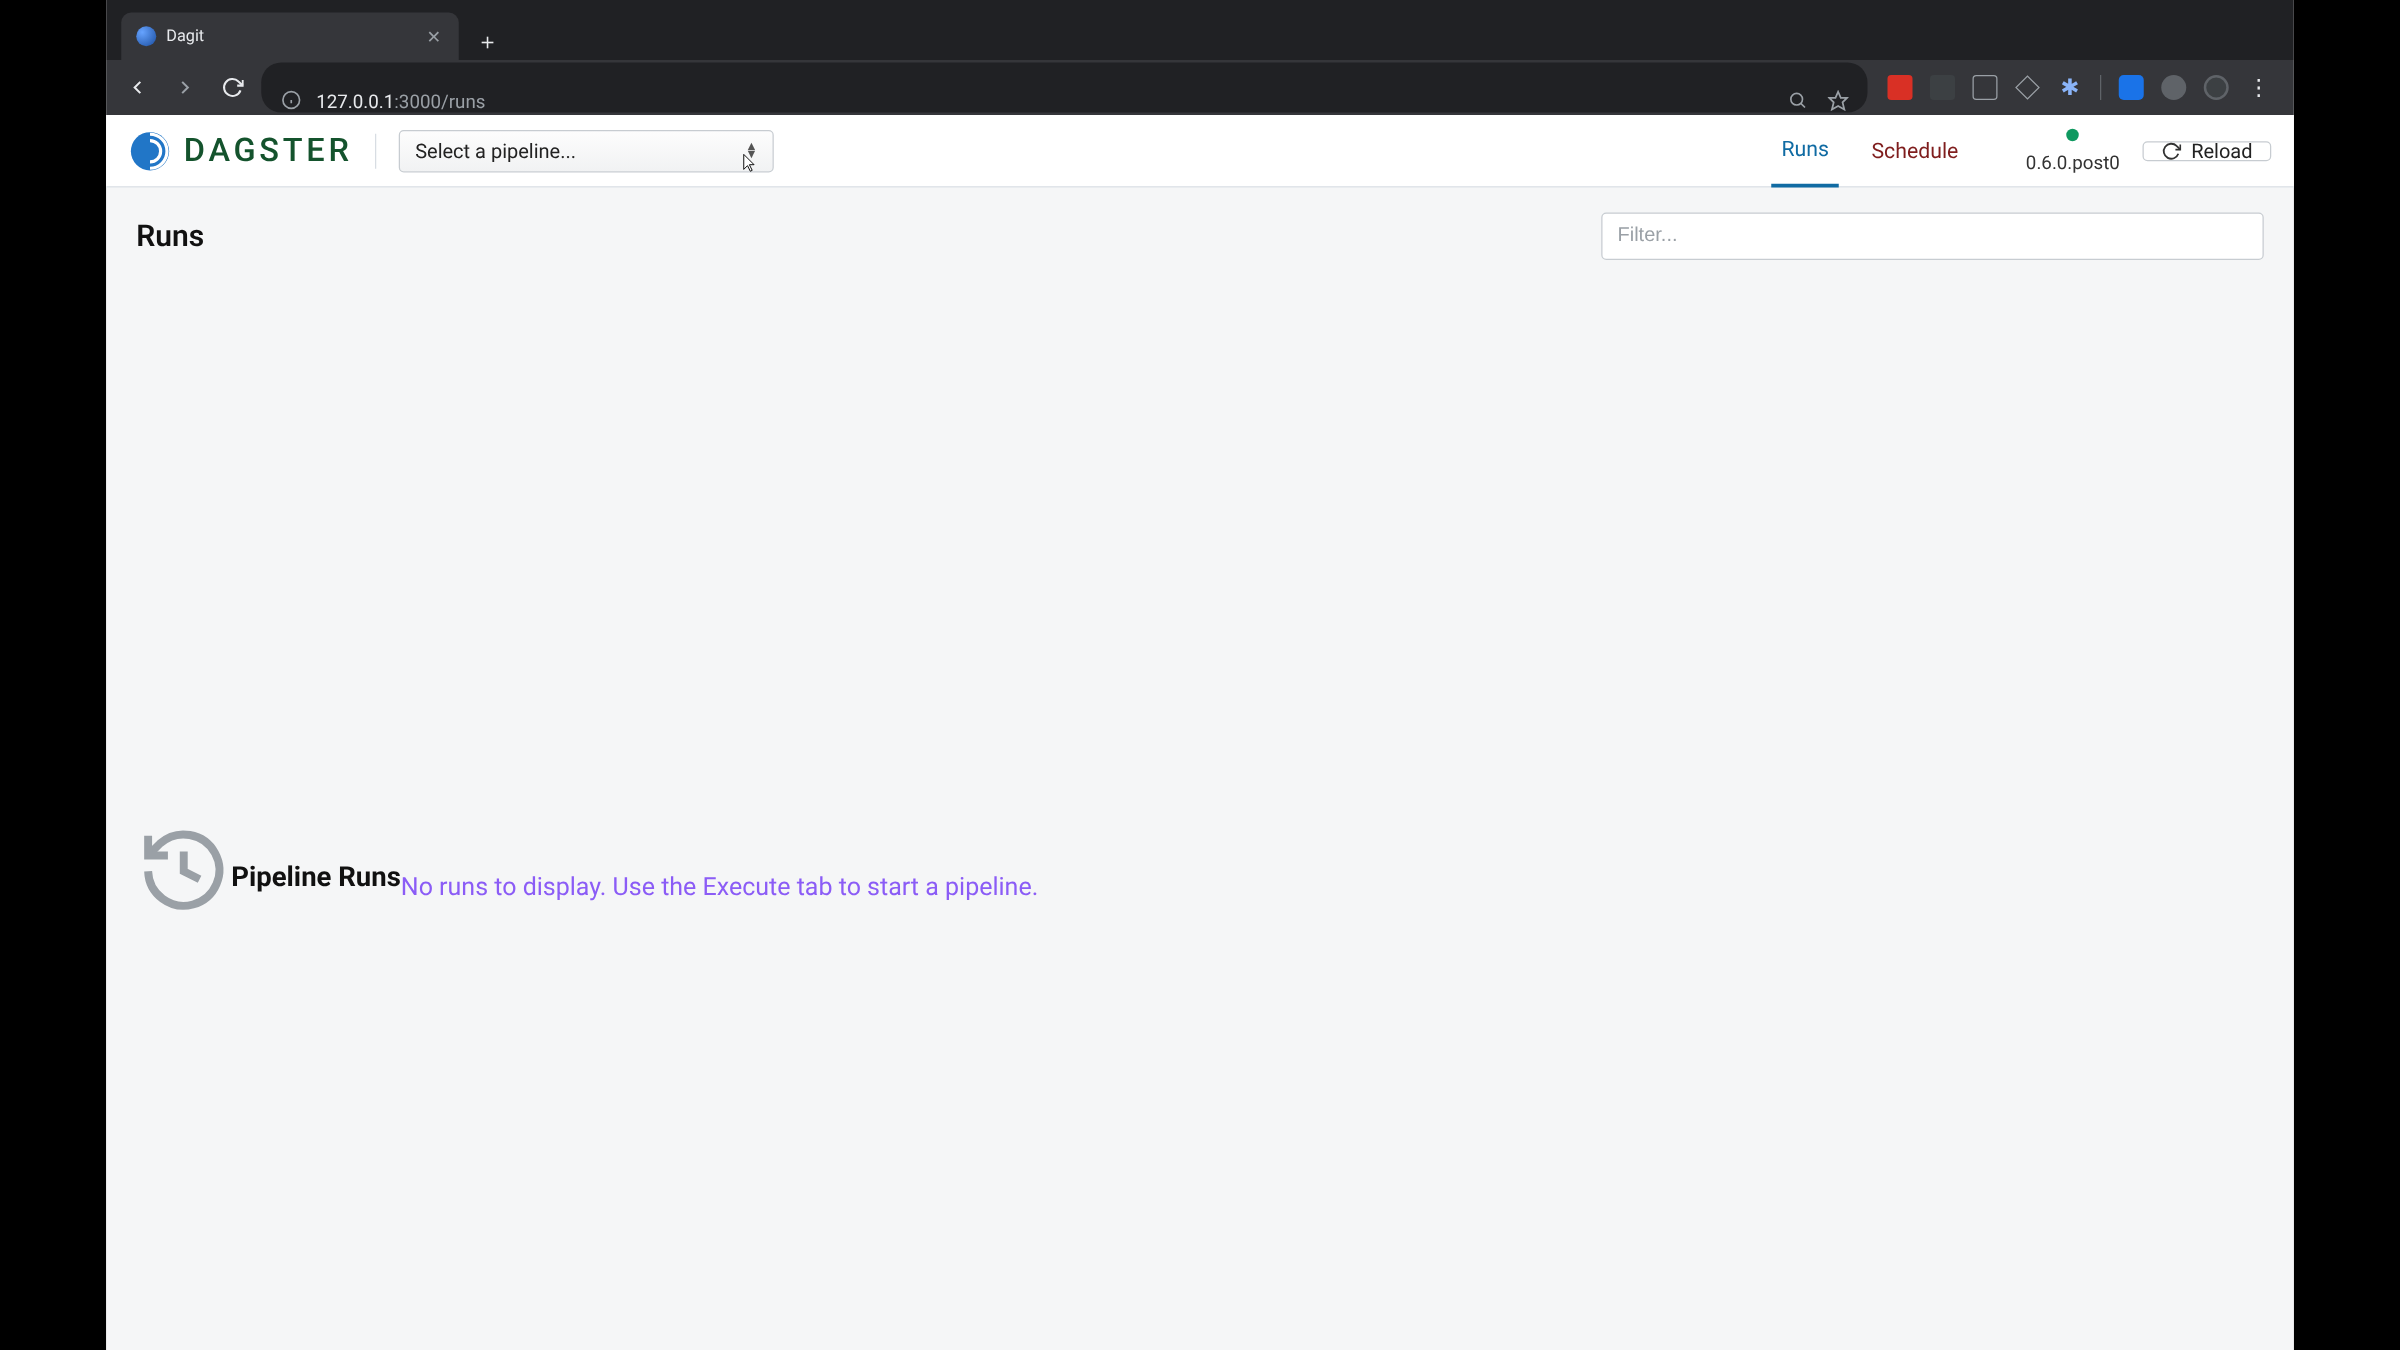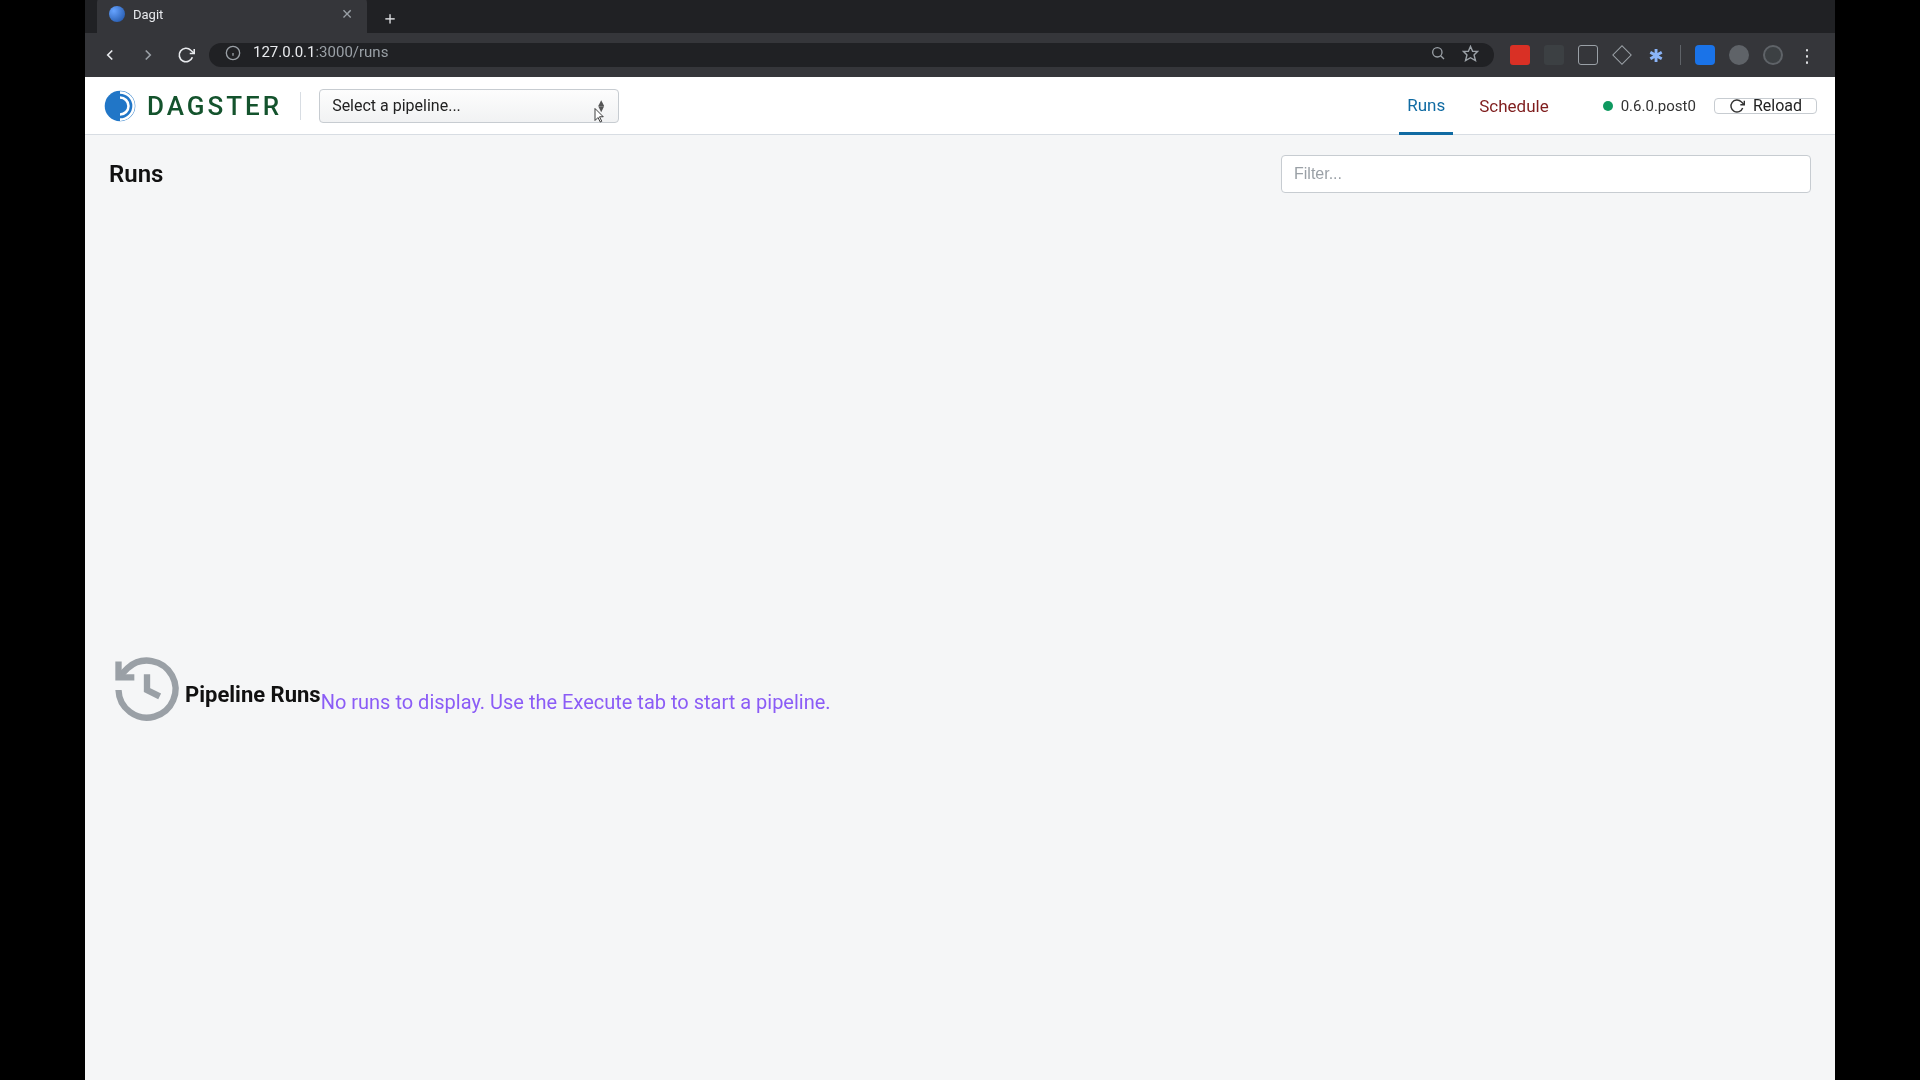--- a/index.html
+++ b/index.html
@@ -21,21 +21,21 @@
     width: 1750px;
     height: 1080px;
     background: #fff;
     display: flex;
     flex-direction: column;
     position: relative;
   }
 
   
   .tab-bar {
-    height: 33px;
+    height: 48px;
     background: #202124;
     display: flex;
     align-items: flex-end;
     padding-left: 12px;
   }
   .tab {
     height: 38px;
     width: 270px;
     background: #35363a;
     border-radius: 8px 8px 0 0;
@@ -76,25 +76,25 @@
   .nav-btn {
     width: 30px; height: 30px;
     display: flex; align-items: center; justify-content: center;
     color: #9aa0a6;
     cursor: pointer;
     border-radius: 50%;
   }
   .nav-btn.enabled { color: #e8eaed; }
   .url-field {
     flex: 1;
-    height: 24px;
+    height: 40px;
     background: #202124;
     border-radius: 16px;
     display: flex;
-    align-items: flex-start;
+    align-items: flex-end;
     padding: 0 14px;
     gap: 10px;
     color: #9aa0a6;
     font-size: 15px;
   }
   .url-text .host { color: #e8eaed; }
   .url-right {
     display: flex; align-items: center; gap: 12px;
   }
   .addr-icon {
@@ -178,21 +178,21 @@
     display: flex; align-items: center;
     cursor: pointer;
   }
   .nav-link.active {
     color: #106ba3;
     border-bottom: 3px solid #106ba3;
     margin-bottom: -1px;
   }
   .version-badge {
     display: flex; align-items: center; gap: 8px;
-    color: #333; font-size: 15px;
+    color: #333; font-size: 15px; flex-direction: column;
   }
   .status-dot {
     width: 10px; height: 10px; border-radius: 50%; background: #0f9960;
   }
   .reload-btn {
     height: 16px;
     border: 1px solid #c7ccd1;
     border-radius: 4px;
     background: #fff;
     display: flex; align-items: center; gap: 8px;

